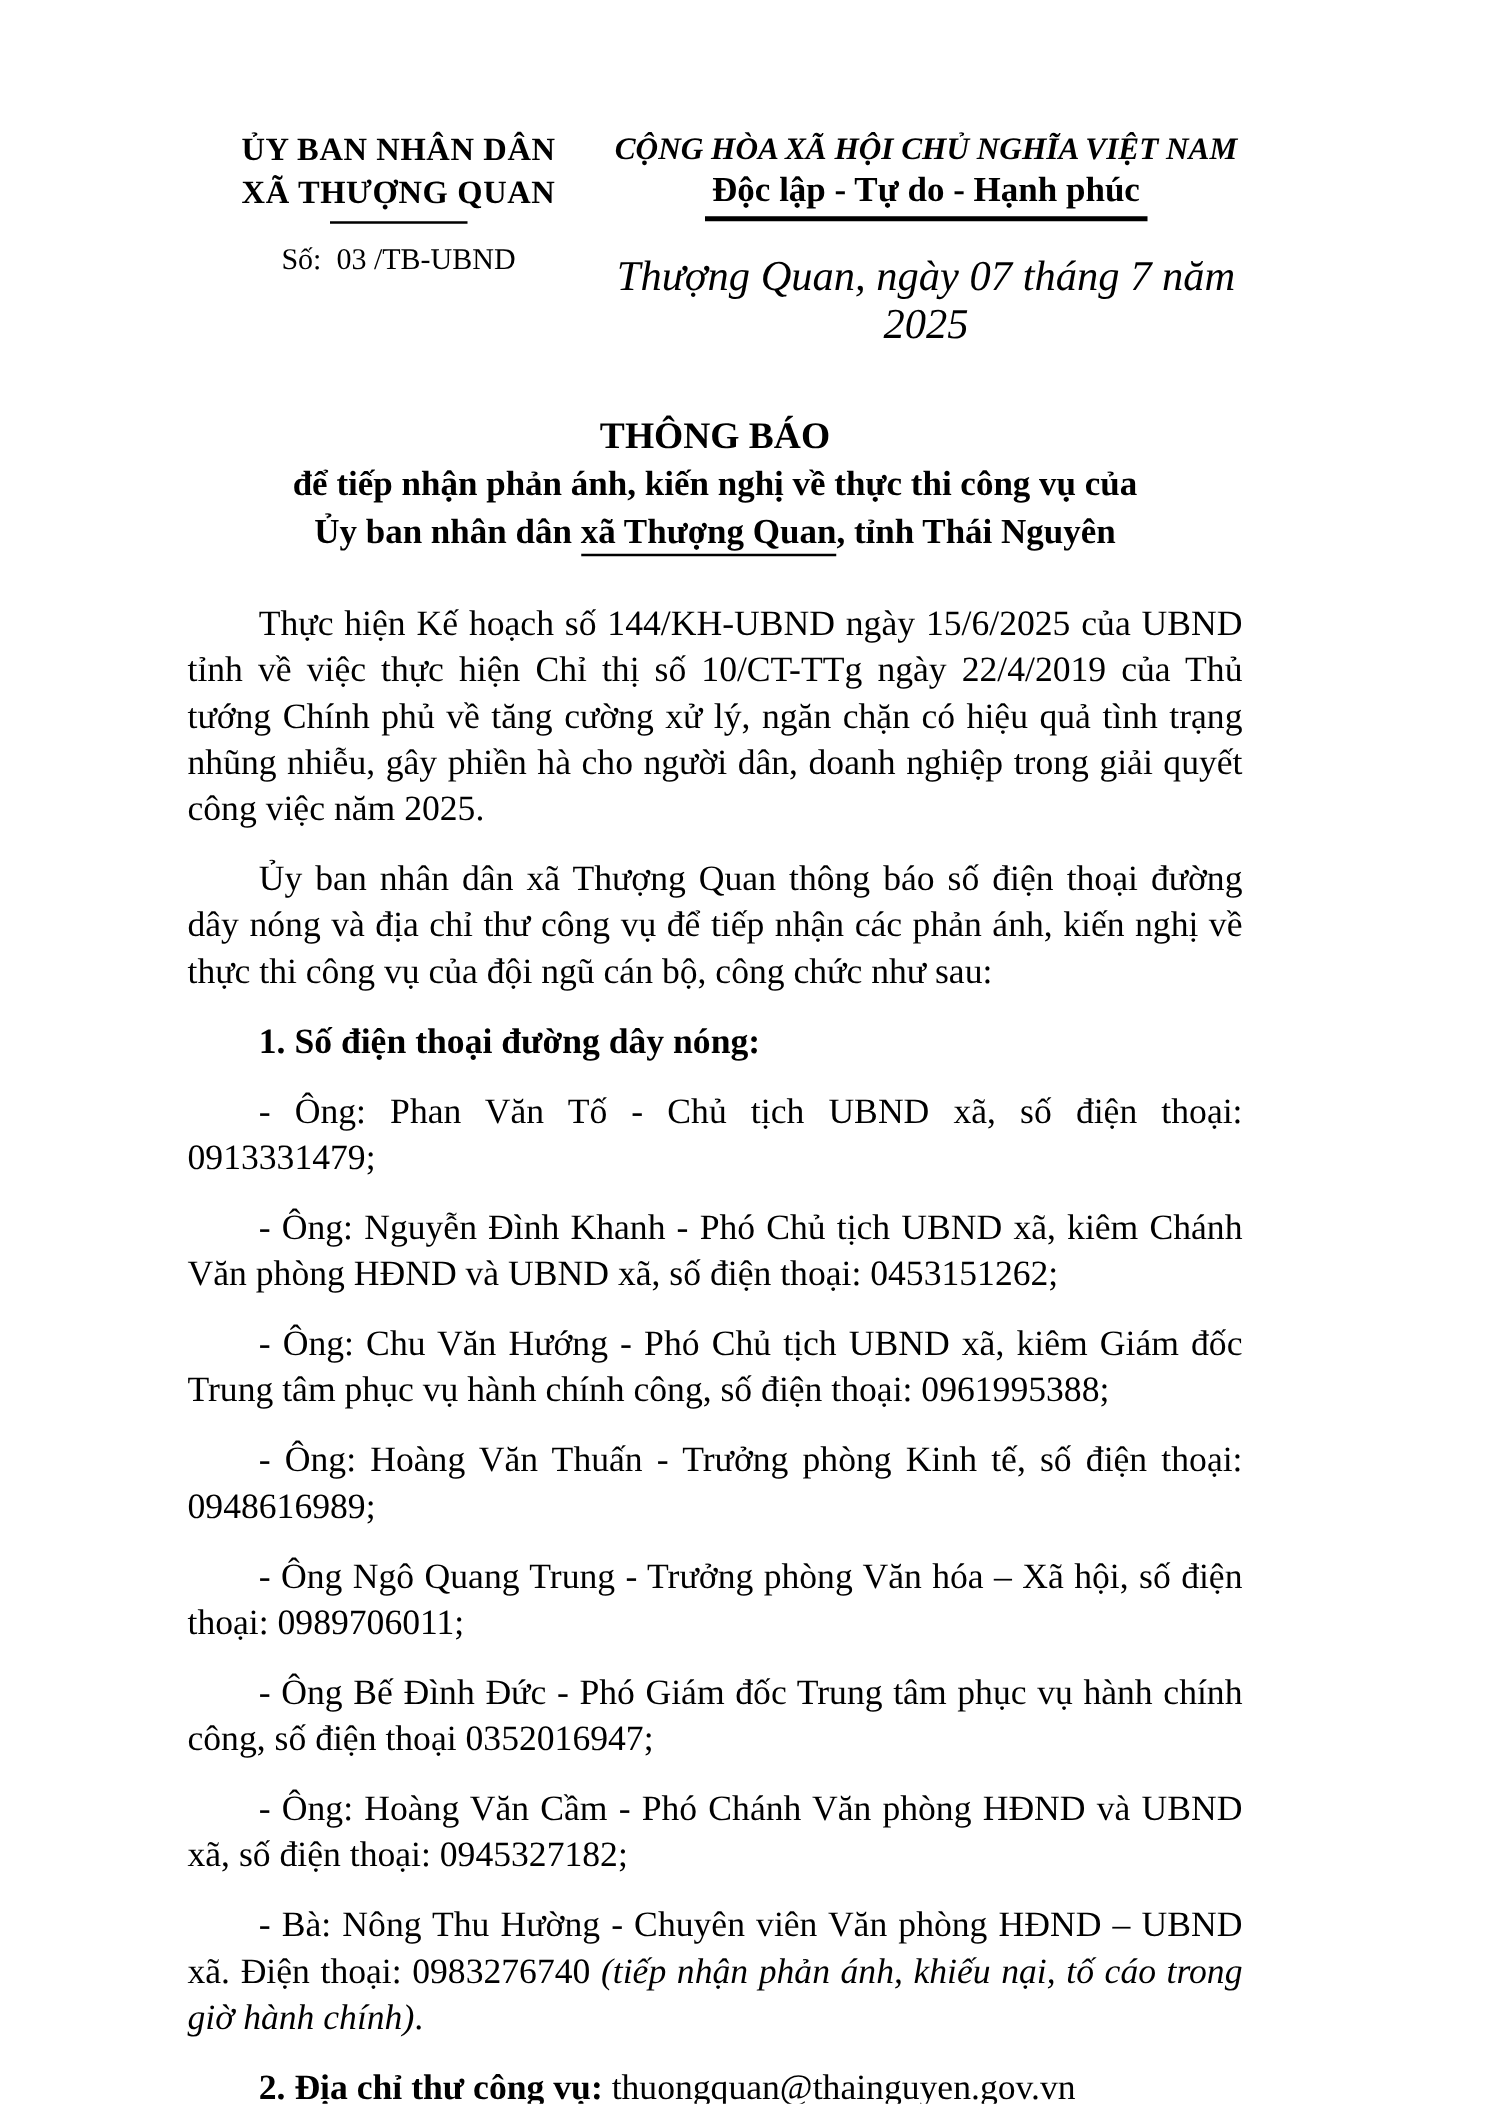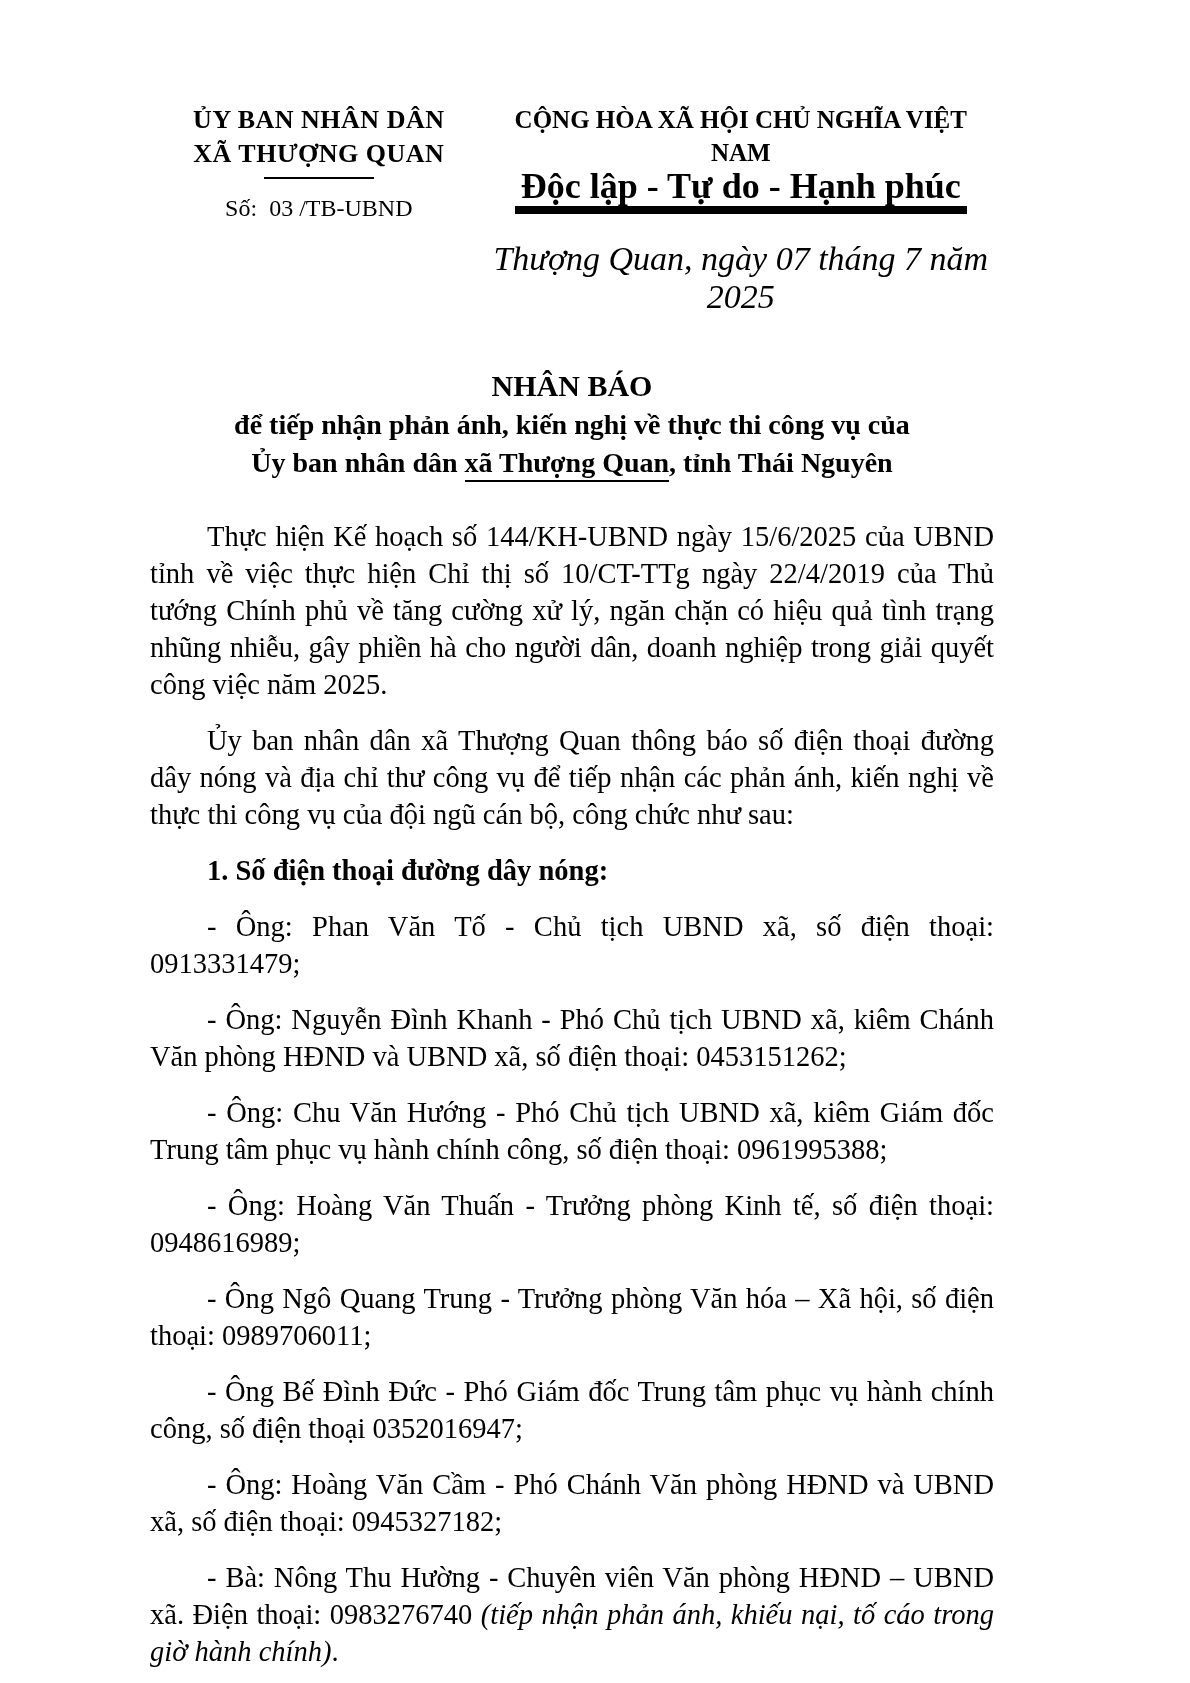--- a/index.html
+++ b/index.html
@@ -47,27 +47,28 @@
     height: 0;
   }
   .doc-number {
     font-size: 24px;
     margin-top: 16px;
   }
   .national-line1 {
     font-weight: bold;
     font-size: 25px;
     line-height: 33px;
+    font-style: italic;
   }
   .motto {
     display: inline-block;
     font-weight: bold;
-    font-size: 36px;
+    font-size: 28px;
     line-height: 34px;
-    border-bottom: 8px solid #000000;
+    border-bottom: 4px solid #000000;
     padding: 0 6px 3px 6px;
   }
   .dateline {
     font-style: italic;
     font-size: 34px;
     margin-top: 26px;
   }
   
   .title-block {
     text-align: center;
@@ -116,21 +117,21 @@
     <div class="header-right">
       <div class="national-line1">CỘNG HÒA XÃ HỘI CHỦ NGHĨA VIỆT NAM</div>
       <div>
         <span class="motto">Độc lập - Tự do - Hạnh phúc</span>
       </div>
       <div class="dateline">Thượng Quan, ngày 07 tháng 7 năm 2025</div>
     </div>
   </div>
 
   <div class="title-block">
-    <div class="doc-title">NHÂN BÁO</div>
+    <div class="doc-title">THÔNG BÁO</div>
     <div class="doc-subtitle">để tiếp nhận phản ánh, kiến nghị về thực thi công vụ của</div>
     <div class="doc-subtitle"><span>Ủy ban nhân dân </span><span class="u-line">xã Thượng Quan</span><span>, tỉnh Thái Nguyên</span></div>
   </div>
 
   <div class="doc-body">
     <p class="body-p">Thực hiện Kế hoạch số 144/KH-UBND ngày 15/6/2025 của UBND tỉnh về việc thực hiện Chỉ thị số 10/CT-TTg ngày 22/4/2019 của Thủ tướng Chính phủ về tăng cường xử lý, ngăn chặn có hiệu quả tình trạng nhũng nhiễu, gây phiền hà cho người dân, doanh nghiệp trong giải quyết công việc năm 2025.</p>
     <p class="body-p">Ủy ban nhân dân xã Thượng Quan thông báo số điện thoại đường dây nóng và địa chỉ thư công vụ để tiếp nhận các phản ánh, kiến nghị về thực thi công vụ của đội ngũ cán bộ, công chức như sau:</p>
 
     <p class="body-p bold">1. Số điện thoại đường dây nóng:</p>
 

